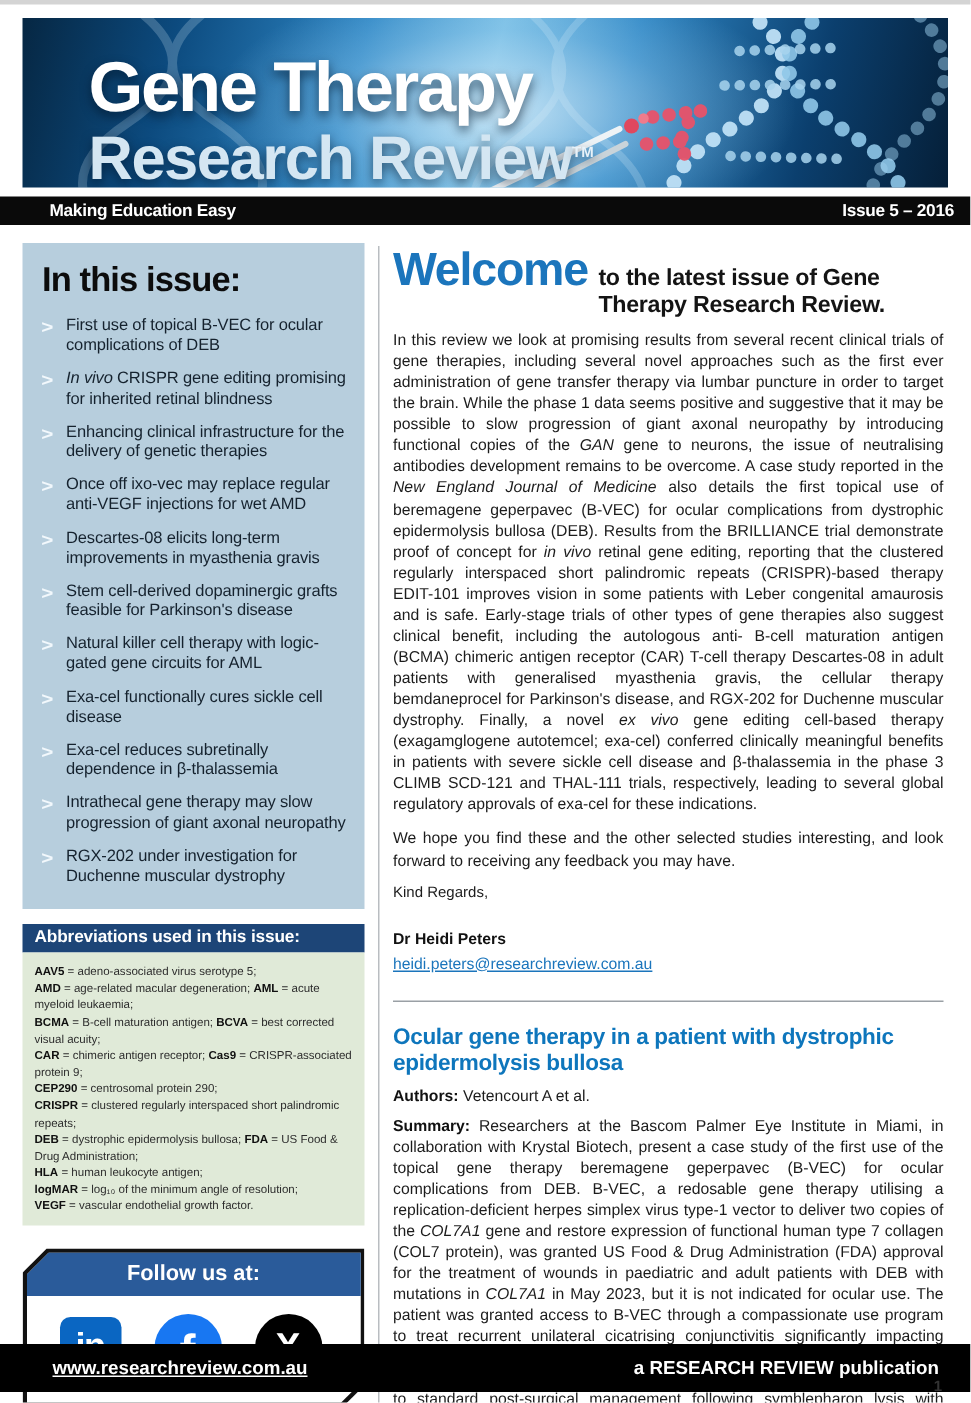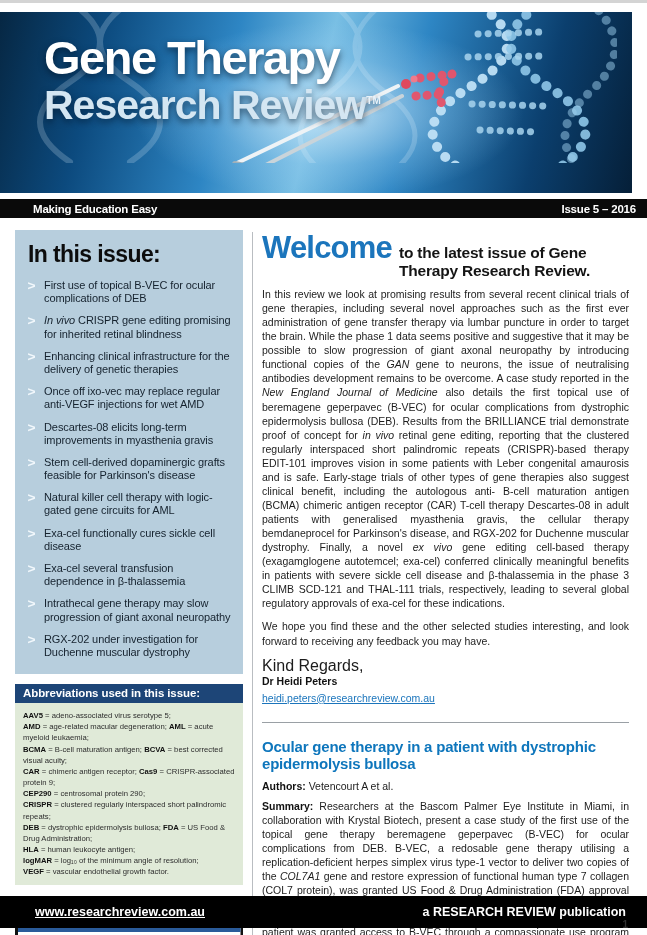--- a/index.html
+++ b/index.html
@@ -7,22 +7,22 @@
   body {
     font-family: "Liberation Sans", sans-serif;
     background: #ffffff;
     position: relative;
     overflow: hidden;
     border-top: 3px solid #d4d4d4;
   }
 
   
   .banner {
-    margin: 9px 15px 0 0;
-    height: 181px;
+    margin: 9px 15px 0 15px;
+    height: 113px;
     position: relative;
     overflow: hidden;
     background:
       radial-gradient(ellipse 260px 120px at 52% 55%, rgba(220,240,252,.75) 0%, rgba(150,205,240,.35) 45%, rgba(0,0,0,0) 75%),
       linear-gradient(104deg, #062743 0%, #0c4a7e 16%, #2e86c4 36%, #79bfe4 50%, #2e86c4 64%, #0b3f6e 84%, #051f38 100%);
     padding-left: 22px;
   }
   .banner svg { position: absolute; inset: 0; }
   .banner-title { position: absolute; left: 44px; top: 22px; z-index: 3; }
   .banner-line1 {
@@ -88,21 +88,21 @@
     width: 45px; height: 45px; border-radius: 50%; background: #000;
     color: #fff; font-weight: 800; font-size: 25px;
     display: flex; align-items: center; justify-content: center;
   }
 
   
   .welcome-head { display: flex; align-items: baseline; margin: 0 0 7px; }
   .welcome-word { font-size: 31px; font-weight: bold; color: #1b75bc; letter-spacing: -0.8px; }
   .welcome-rest { font-size: 15.5px; font-weight: bold; color: #141414; margin-left: 7px; letter-spacing: -0.2px; margin-top: 12px; }
   .body-text { font-size: 10.5px; color: #1c1c1c; line-height: 1.34; text-align: justify; margin-bottom: 9px; }
-  .signoff { font-size: 16px; color: #1c1c1c; margin-bottom: 0; }
+  .signoff { font-size: 10px; color: #1c1c1c; margin-bottom: 19px; }
   .author-name { font-size: 10.5px; font-weight: bold; color: #111; margin-bottom: 1px; }
   a.blue-link { color: #1b75bc; text-decoration: underline; font-size: 10.5px; }
   .h-divider { border: none; border-top: 1px solid #9aa0a5; margin: 16px 0 15px; }
   .article-title { font-size: 15px; font-weight: bold; color: #0e76bc; letter-spacing: -0.2px; margin-bottom: 8px; }
   .meta-line { font-size: 10.5px; color: #1c1c1c; margin-bottom: 7px; }
   .meta-line b { color: #111; }
 
   
   .footer-bar {
     position: absolute; left: 0; right: 0; top: 893px; height: 32px; background: #000;
@@ -201,21 +201,21 @@
           <div class="issue-item">
             <span class="issue-arrow">&gt;</span>
             <span class="issue-text">Natural killer cell therapy with logic-gated gene circuits for AML</span>
           </div>
           <div class="issue-item">
             <span class="issue-arrow">&gt;</span>
             <span class="issue-text">Exa-cel functionally cures sickle cell disease</span>
           </div>
           <div class="issue-item">
             <span class="issue-arrow">&gt;</span>
-            <span class="issue-text">Exa-cel several transfusion dependence in β-thalassemia</span>
+            <span class="issue-text">Exa-cel reduces subretinally dependence in β-thalassemia</span>
           </div>
           <div class="issue-item">
             <span class="issue-arrow">&gt;</span>
             <span class="issue-text">Intrathecal gene therapy may slow progression of giant axonal neuropathy</span>
           </div>
           <div class="issue-item">
             <span class="issue-arrow">&gt;</span>
             <span class="issue-text">RGX-202 under investigation for Duchenne muscular dystrophy</span>
           </div>
         </div>

